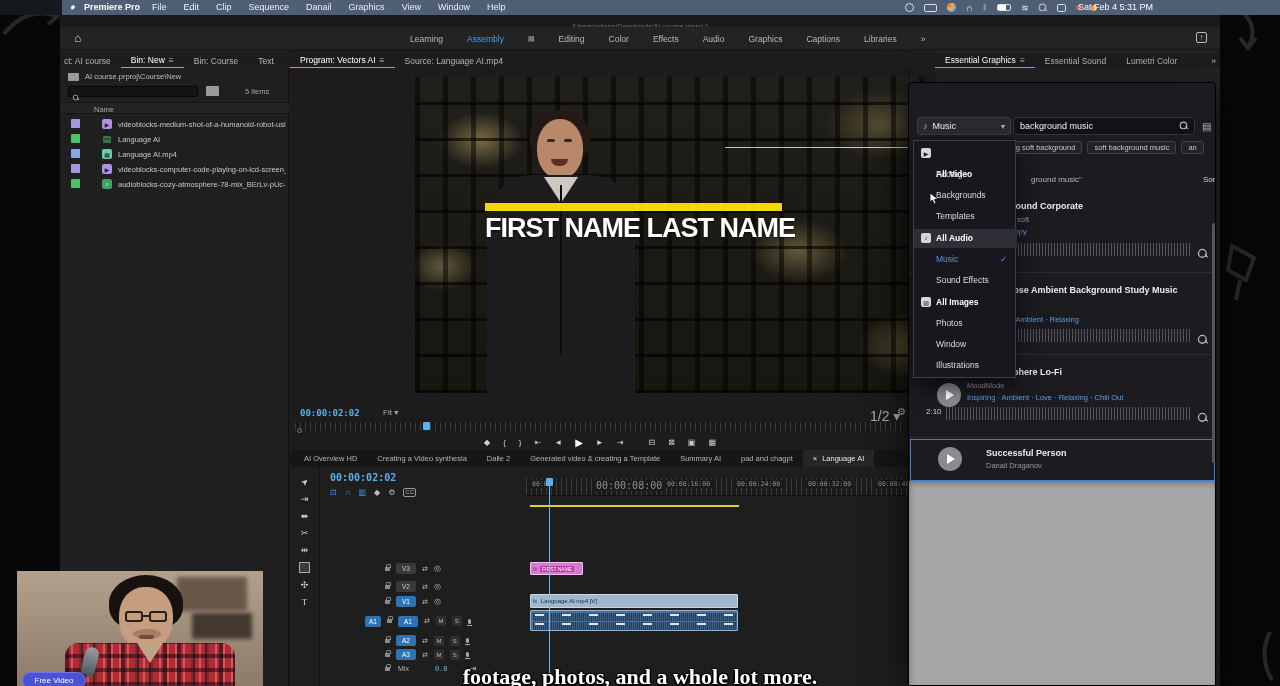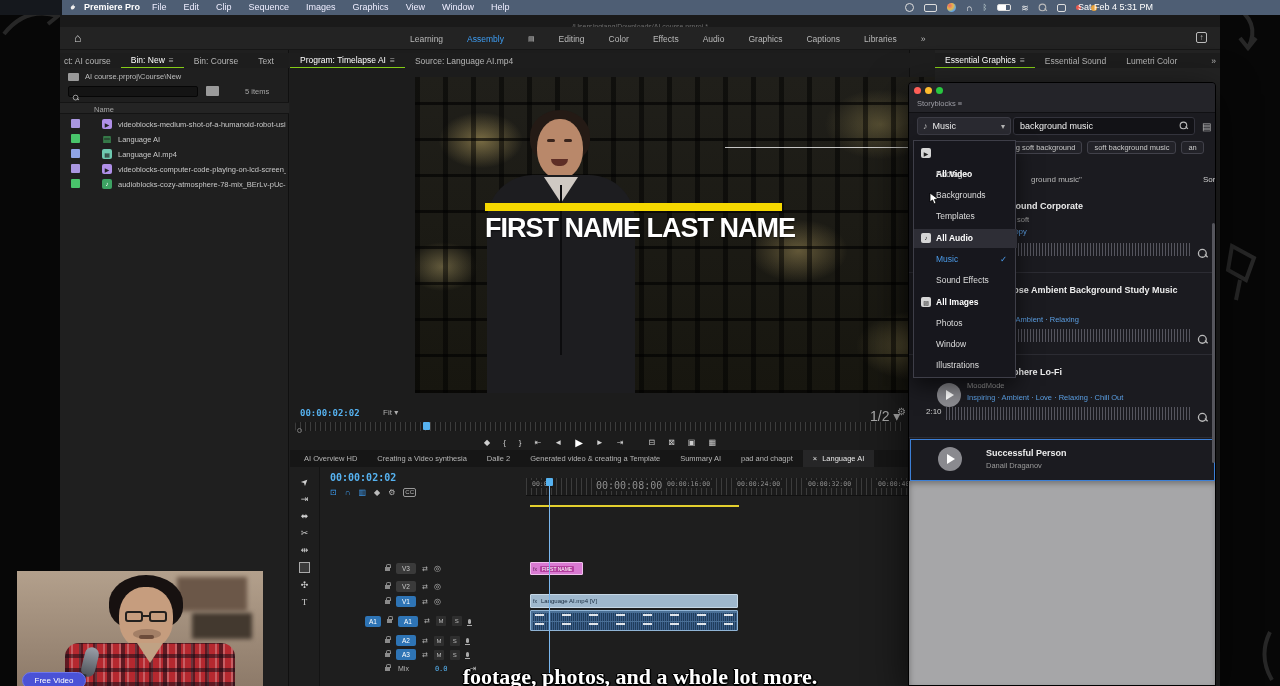--- a/index.html
+++ b/index.html
@@ -57,21 +57,21 @@
     <div class="a" style="left:0;top:0;width:62px;height:15px;background:#15181d;"></div>
     <svg class="a" style="left:68px;top:3px" width="9" height="10" viewBox="0 0 9 10">
         <path fill="#eee" d="M4.5 2.4c.5-.7 1.4-.8 1.4-.8s.1.9-.5 1.5c.9-.1 1.8.5 1.8.5s-.9 2.9-2.7 2.9S1.8 3.6 4.5 2.4z"></path>
       </svg>
     <span class="a" style="left:84px;top:2px;font-size:9px;font-weight:bold;color:#fff;">Premiere Pro</span>
     <div class="a" style="left:152px;top:2px;display:flex;gap:17px;font-size:9px;color:#eef;">
       <span>File</span>
       <span>Edit</span>
       <span>Clip</span>
       <span>Sequence</span>
-      <span>Images</span>
+      <span>Danail</span>
       <span>Graphics</span>
       <span>View</span>
       <span>Window</span>
       <span>Help</span>
     </div>
     <div class="a" style="left:905px;top:1px;display:flex;gap:10px;align-items:center;height:13px;">
       <span style="width:9px;height:9px;border:1.5px solid #ddd;border-radius:50%;"></span>
       <span style="width:13px;height:8px;border:1px solid #ddd;border-radius:2px;"></span>
       <span style="width:9px;height:9px;border-radius:50%;background:radial-gradient(circle at 30% 30%,#e66,#e6b84d 40%,#5fa8e0 70%,#7a5fd0);"></span>
       <span class="glyph" style="font-size:9px;color:#eee;">∩</span>
@@ -167,21 +167,21 @@
         <span class="micon" style="left:42px;top:3px;background:#3da263;color:#fff;">
             <span>♪</span>
           </span>
         <span class="a" style="left:58px;top:4px;font-size:7.5px;color:#c8c8c8;white-space:nowrap;overflow:hidden;width:168px;">audioblocks-cozy-atmosphere-78-mix_BErLv-pUc-SBA-3</span>
       </div>
     </div>
 
     <div class="panel" style="left:230px;top:35px;width:620px;height:400px;background:#1c1c1c;border-right:1px solid #101010;">
       <div class="tabstrip" style="left:0;top:3px;width:620px;height:15px;">
         <span class="tab active">
-            <span>Program: Timelapse AI</span>
+            <span>Program: Vectors AI</span>
             <span class="glyph">≡</span>
           </span>
         <span class="tab">Source: Language AI.mp4</span>
       </div>
 
       <div class="a" style="left:125px;top:27px;width:548px;height:316px;overflow:hidden;background:
         repeating-linear-gradient(0deg, rgba(0,0,0,0.62) 0 3px, transparent 3px 36px),
         repeating-linear-gradient(90deg, rgba(0,0,0,0.5) 0 5px, transparent 5px 28px),
         radial-gradient(60px 40px at 12% 20%, rgba(210,185,110,0.5), transparent 70%),
         radial-gradient(80px 50px at 85% 15%, rgba(190,170,100,0.35), transparent 70%),
@@ -355,26 +355,20 @@
         <div style="position:absolute;left:4px;top:12px;width:200px;height:2px;background:repeating-linear-gradient(90deg,rgba(255,255,255,0.85) 0 9px,transparent 9px 27px);"></div>
       </div>
 
       <div class="a" style="left:259px;top:28px;width:1px;height:200px;background:#7ab7ee;">
         <span style="position:absolute;left:-3px;top:0;width:7px;height:8px;background:#56b2f0;border-radius:1px;display:block;"></span>
       </div>
     </div>
   </div>
 
   <div class="a" style="left:908px;top:82px;width:308px;height:604px;background:#1b1b20;border:1px solid #000;border-radius:4px 4px 0 0;box-shadow:0 12px 40px rgba(0,0,0,0.7);overflow:hidden;">
-    <div class="a" style="left:0;top:0;width:308px;height:30px;background:#242429;border-bottom:1px solid #101013;">
-      <span class="a" style="left:5px;top:4px;width:7px;height:7px;border-radius:50%;background:#ff5f57;"></span>
-      <span class="a" style="left:16px;top:4px;width:7px;height:7px;border-radius:50%;background:#febc2e;"></span>
-      <span class="a" style="left:27px;top:4px;width:7px;height:7px;border-radius:50%;background:#28c840;"></span>
-      <span class="a" style="left:8px;top:16px;font-size:7.5px;color:#9c9ca4;"><span>Storyblocks</span> <span>≡</span></span>
-    </div>
 
     <div class="a" style="left:8px;top:34px;width:94px;height:18px;background:#2a2a31;border:1px solid #3c3c45;border-radius:3px;display:flex;align-items:center;padding:0 5px;gap:5px;">
       <span class="glyph" style="font-size:9px;">♪</span>
       <span style="font-size:9px;color:#ececec;">Music</span>
       <span class="glyph" style="margin-left:auto;font-size:8px;">▾</span>
     </div>
     <div class="a" style="left:104px;top:34px;width:182px;height:18px;background:#121216;border:1px solid #33333c;border-radius:3px;display:flex;align-items:center;padding:0 6px;">
       <span style="font-size:9px;color:#f0f0f0;">background music</span>
       <span class="mag" style="margin-left:auto;transform:scale(1.1);"></span>
     </div>

